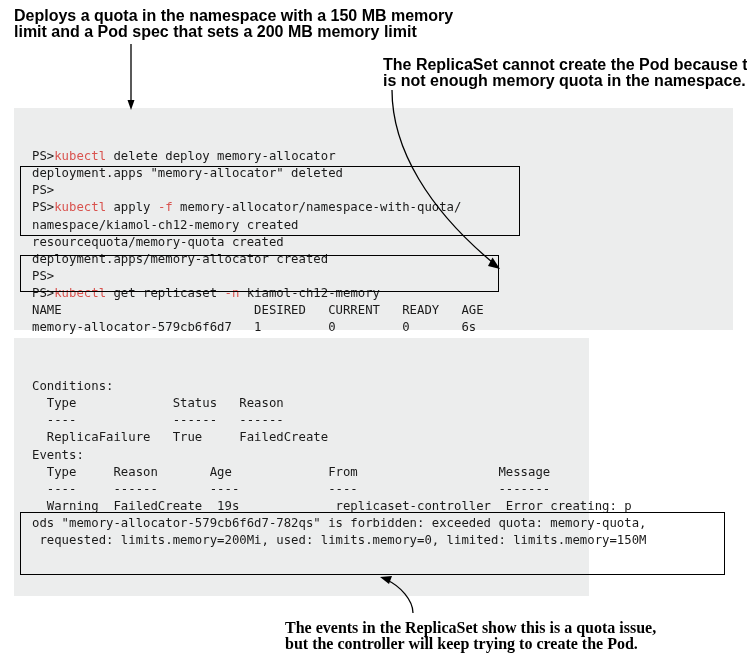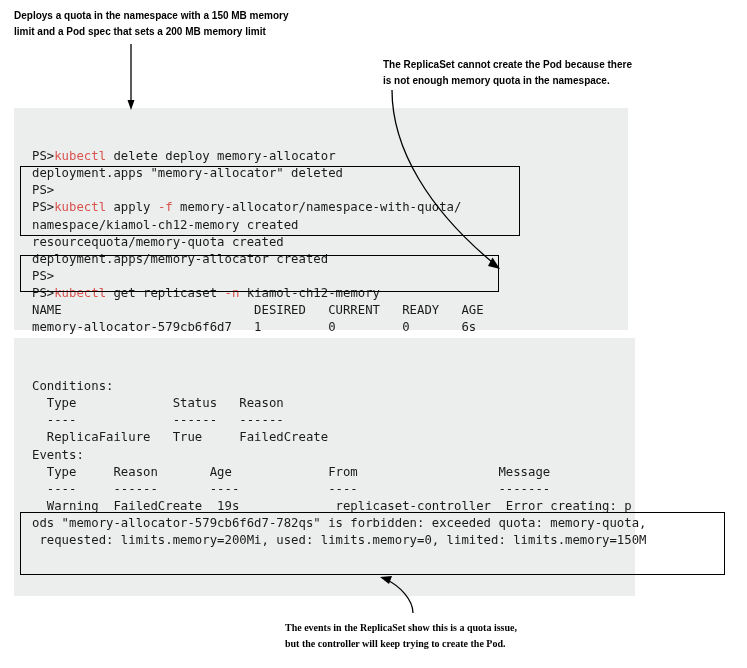--- a/index.html
+++ b/index.html
@@ -12,40 +12,40 @@
     background: #ffffff;
     font-family: "Liberation Sans", sans-serif;
     color: #000000;
     position: relative;
     overflow: hidden;
   }
   .annotation {
     position: absolute;
     font-family: "Liberation Sans", sans-serif;
     font-weight: bold;
-    font-size: 10px;
+    font-size: 16px;
     line-height: 16px;
     color: #000000;
     white-space: pre;
   }
   #ann-top-left { left: 14px; top: 8px; }
   #ann-top-right { left: 383px; top: 57px; }
   #ann-bottom { left: 285px; top: 620px; font-family: Liberation Serif, serif; }
 
   .terminal {
     position: absolute;
     background: #eceded;
     font-family: "DejaVu Sans Mono", monospace;
     font-size: 12.3px;
     line-height: 17.1px;
     white-space: pre;
     color: #1a1a1a;
   }
-  #term-top { left: 14px; top: 108px; width: 614px; height: 222px; }
-  #term-bottom { left: 14px; top: 338px; width: 621px; height: 258px; }
+  #term-top { left: 14px; top: 108px; width: 719px; height: 222px; }
+  #term-bottom { left: 14px; top: 338px; width: 575px; height: 258px; }
   .term-inner { padding: 6px 0 0 18px; }
   .kubectl { color: #d9534f; }
   .flag { color: #d9534f; }
 
   
   .box {
     position: absolute;
     border: 1.6px solid #000000;
     box-sizing: border-box;
   }

